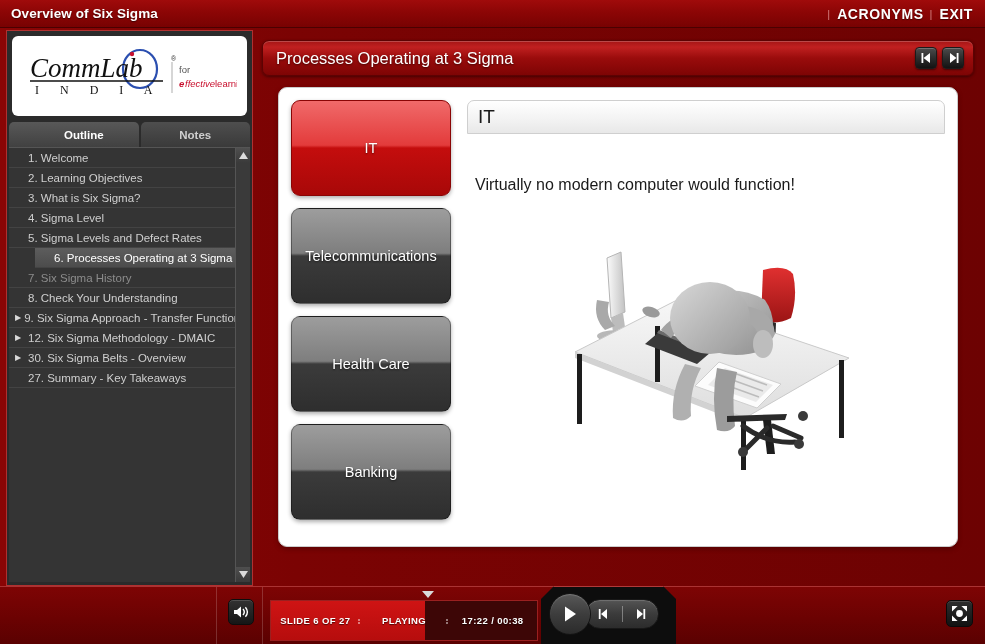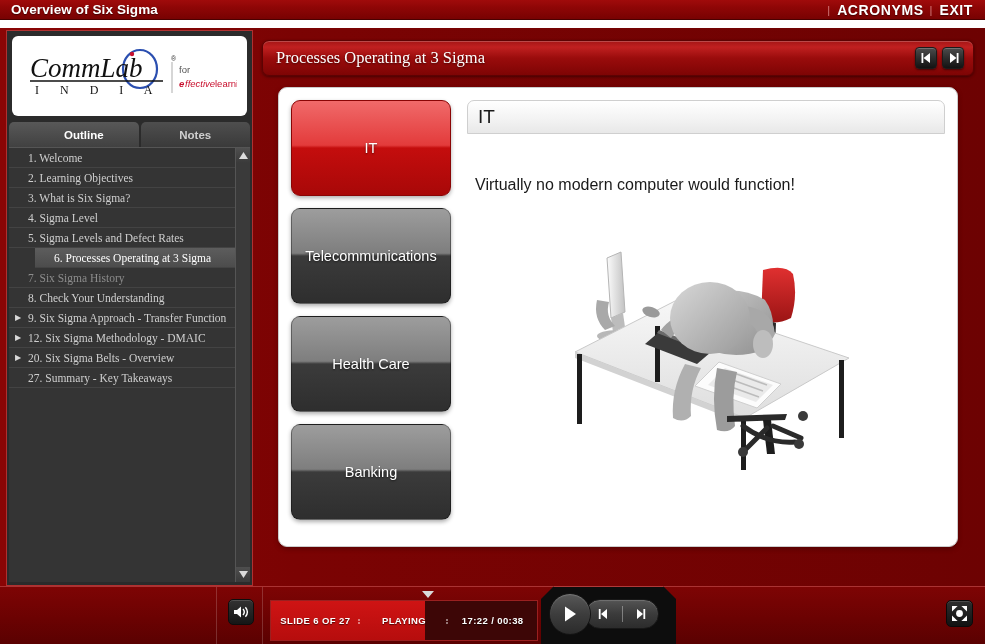--- a/index.html
+++ b/index.html
@@ -18,21 +18,21 @@
     width: 985px;
     height: 644px;
     background: #ffffff;
     overflow: hidden;
   }
 
   
   .topbar {
     position: absolute;
     left: 0; top: 0;
-    width: 985px; height: 20px;
+    width: 985px; height: 28px;
     background: linear-gradient(to bottom, #a00b0b 0%, #8e0606 40%, #780202 100%);
     border-bottom: 1px solid #4a0101;
     display: flex;
     align-items: center;
     justify-content: space-between;
   }
   .topbar-title {
     padding-left: 11px;
     color: #ffffff;
     font-size: 13.5px;
@@ -119,21 +119,20 @@
   }
 
   
   .outline-wrap {
     flex: 1;
     display: flex;
     margin: 0 2px 3px 2px;
     background: #343434;
     border-top: 1px solid #555;
     overflow: hidden;
-    font-family: Liberation Serif, serif;
   }
   .outline-list {
     flex: 1;
     overflow: hidden;
     padding-top: 0px;
   }
   .ol-item {
     height: 20px;
     display: flex;
     align-items: center;
@@ -189,21 +188,20 @@
 
   .slide-title-bar {
     position: relative;
     width: 712px; height: 36px;
     border-radius: 7px;
     background: linear-gradient(to bottom, #a51515 0%, #c02020 18%, #9a0c0c 50%, #7e0404 100%);
     border: 1px solid #5d0202;
     box-shadow: 0 1px 3px rgba(0,0,0,.45), inset 0 1px 0 rgba(255,255,255,.22);
     display: flex;
     align-items: center;
-    font-family: Liberation Serif, serif;
   }
   .slide-title-text {
     padding-left: 13px;
     color: #ffffff;
     font-size: 16.5px;
     text-shadow: 0 1px 2px rgba(0,0,0,.55);
     flex: 1;
   }
   .nav-btns {
     display: flex;
@@ -506,21 +504,21 @@
             <div class="ol-item">
               <span class="ol-arrow">▶</span>
               <span class="ol-label">9. Six Sigma Approach - Transfer Function</span>
             </div>
             <div class="ol-item">
               <span class="ol-arrow">▶</span>
               <span class="ol-label">12. Six Sigma Methodology - DMAIC</span>
             </div>
             <div class="ol-item">
               <span class="ol-arrow">▶</span>
-              <span class="ol-label">20. Six Sigma Belts - Overview</span>
+              <span class="ol-label">30. Six Sigma Belts - Overview</span>
             </div>
             <div class="ol-item">
               <span class="ol-arrow empty">▶</span>
               <span class="ol-label">27. Summary - Key Takeaways</span>
             </div>
           </div>
         <div class="scrollbar">
           <div class="sb-arrow">
             <svg width="9" height="7" viewBox="0 0 9 7">
                 <polygon points="4.5,0 9,7 0,7" fill="#dcdcdc"></polygon>

